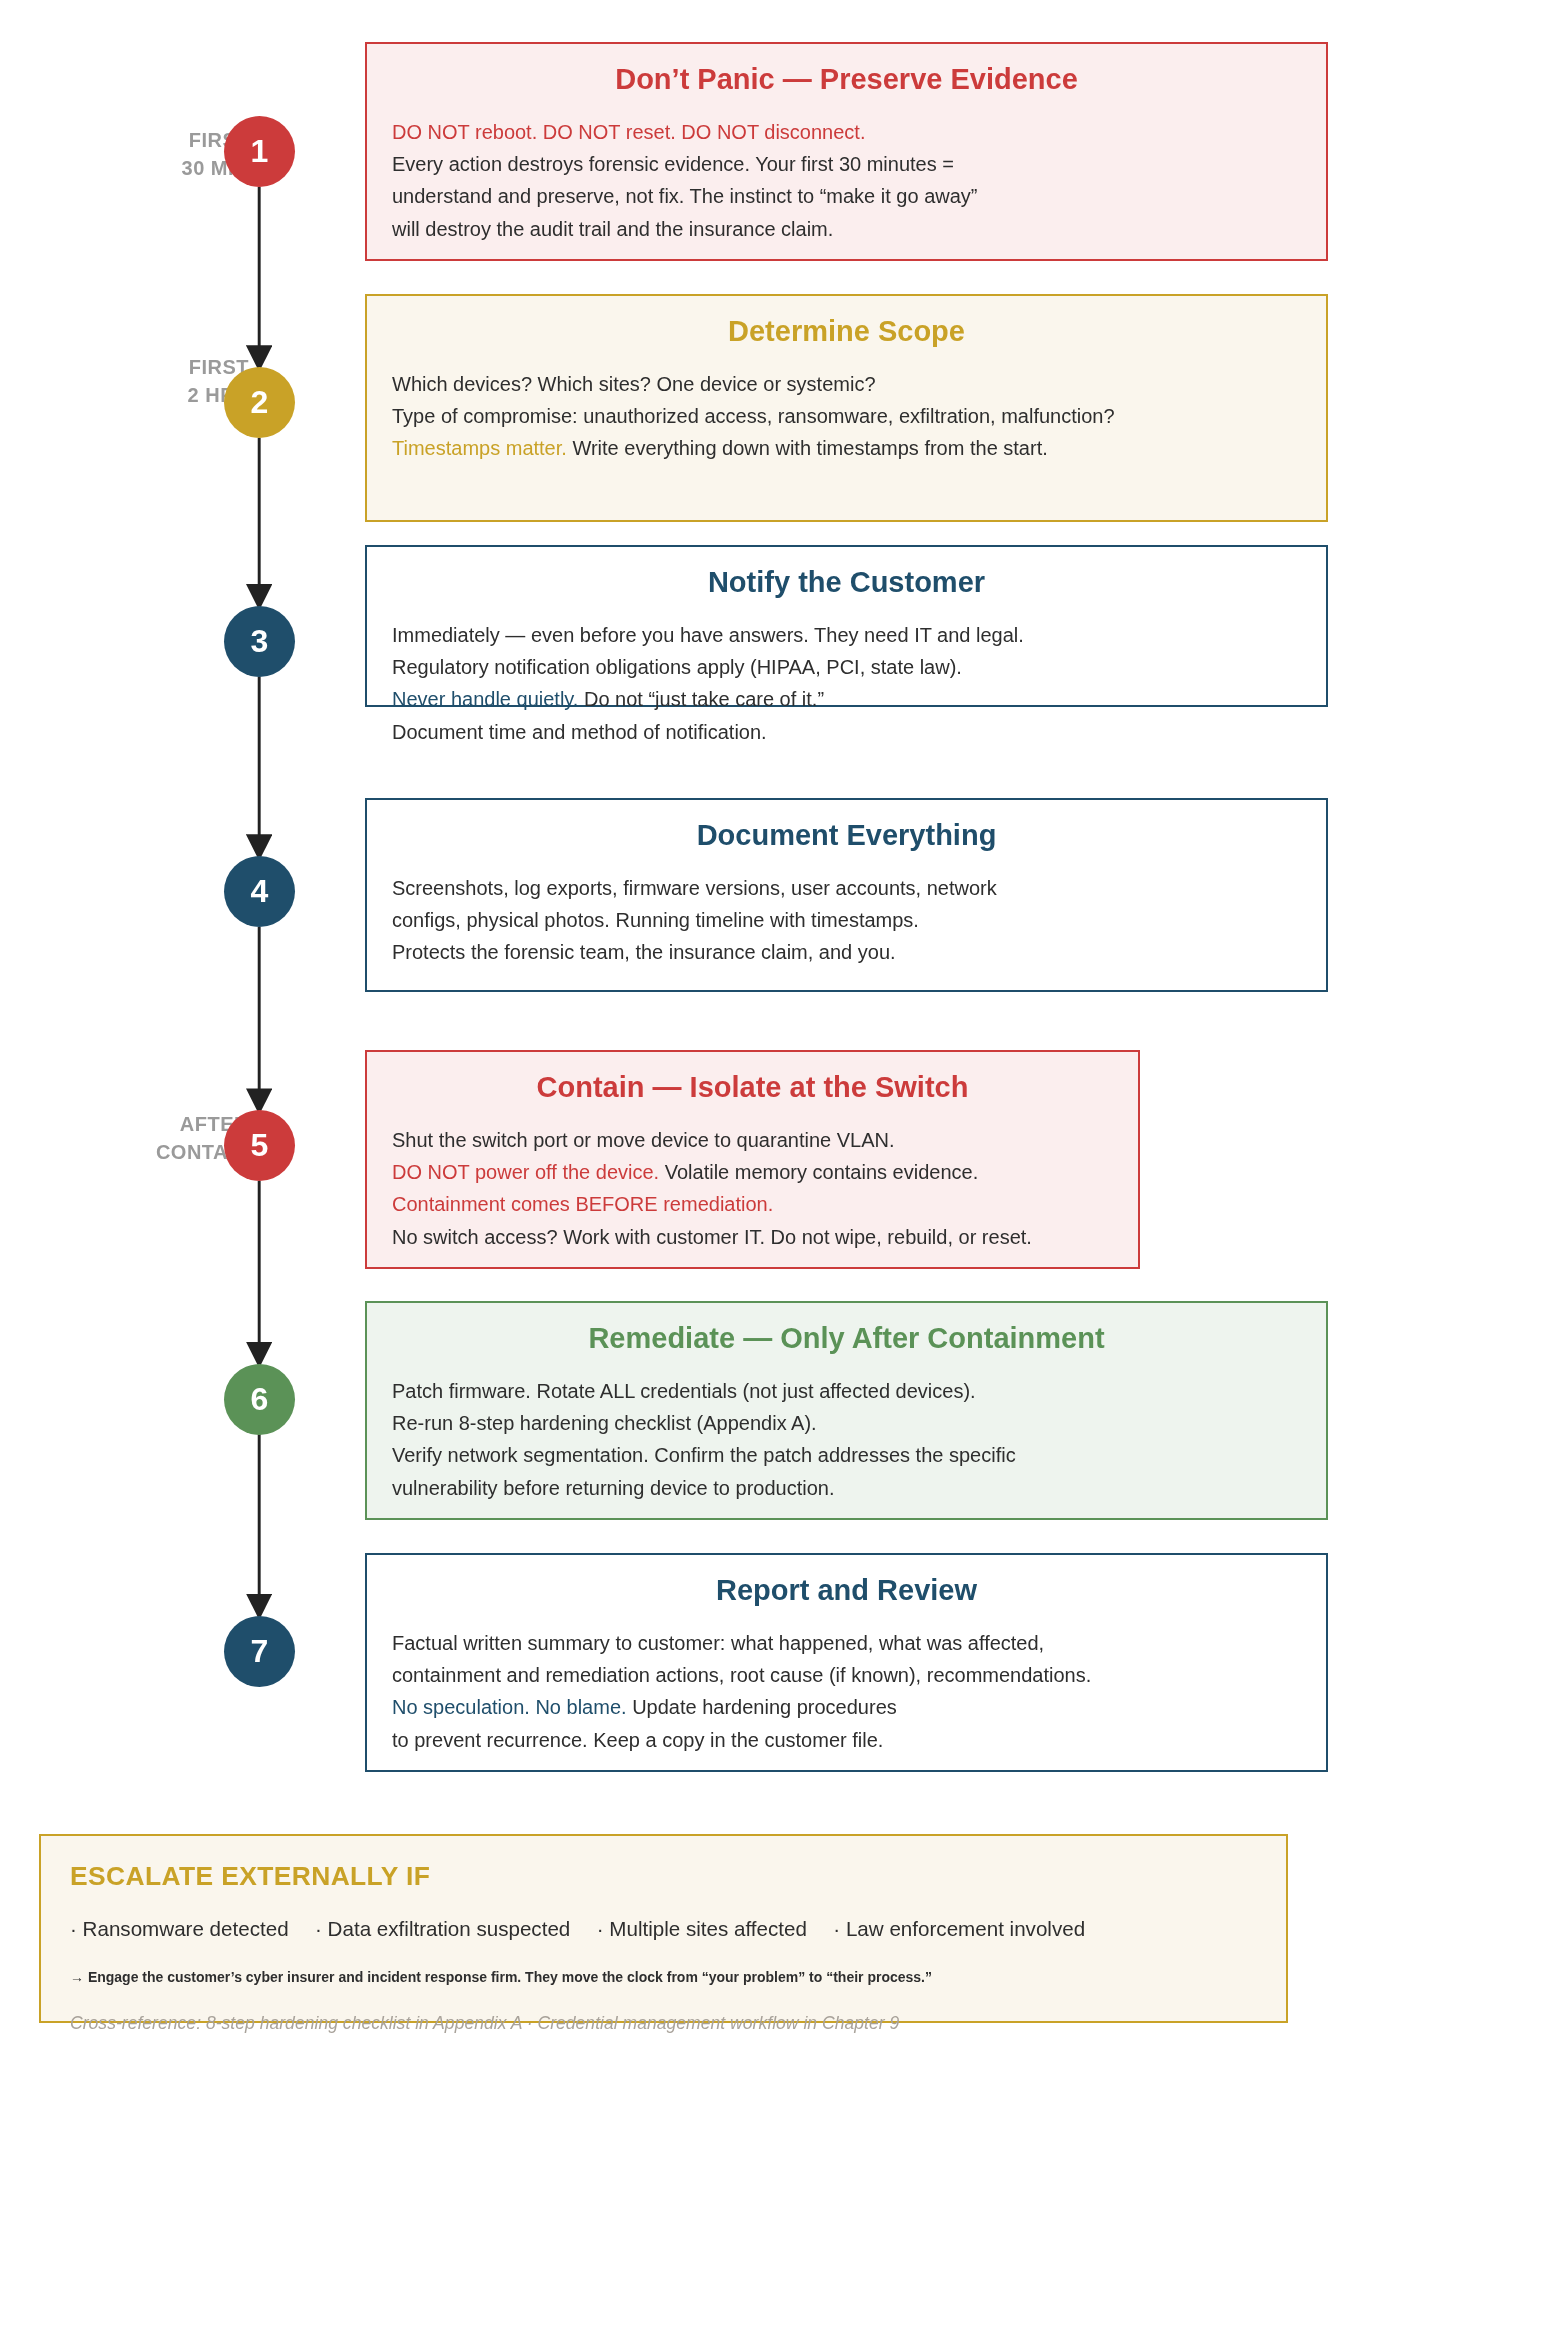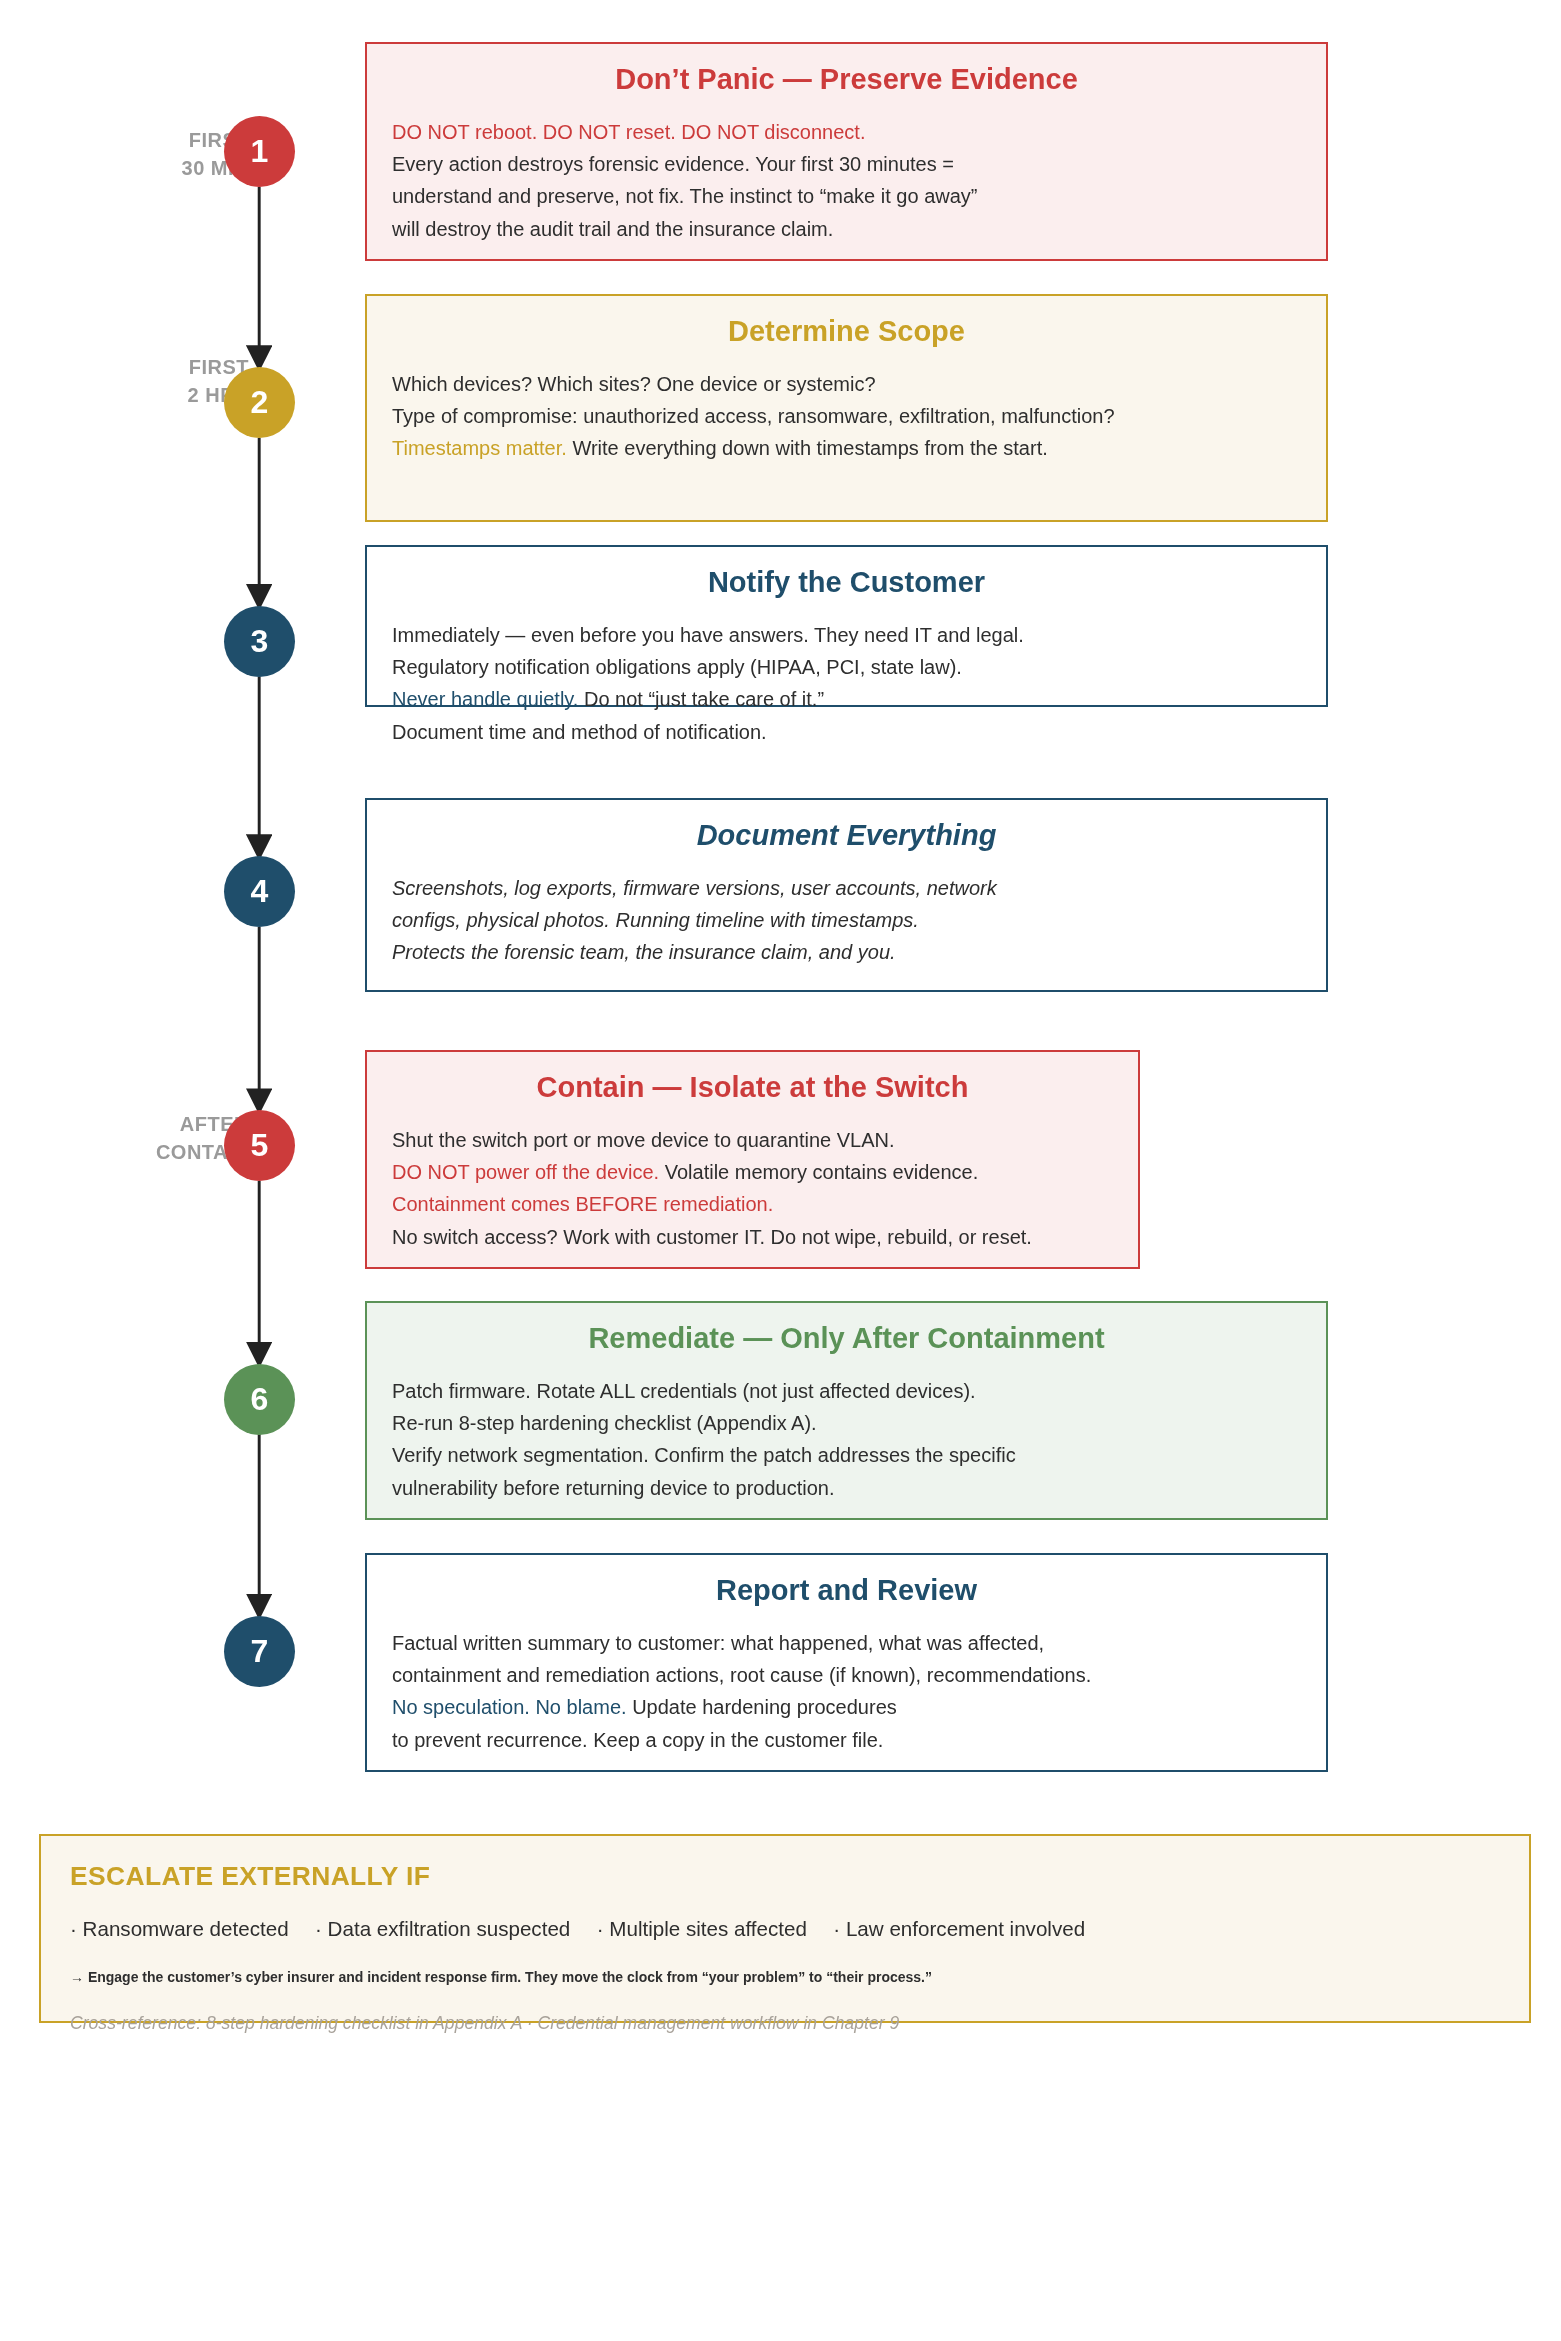--- a/index.html
+++ b/index.html
@@ -158,21 +158,21 @@
   <div class="card" style="left:365px;top:545px;width:963px;height:162px;border-color:#1f4e6b;background:#ffffff;">
     <div class="card-title" style="color:#1f4e6b;">Notify the Customer</div>
     <div class="card-body">
         <span class="ln">Immediately — even before you have answers. They need IT and legal.</span>
         <span class="ln">Regulatory notification obligations apply (HIPAA, PCI, state law).</span>
         <span class="ln"><b style="color: rgb(31, 78, 107);">Never handle quietly.</b> Do not “just take care of it.”</span>
         <span class="ln">Document time and method of notification.</span>
       </div>
   </div>
 
-  <div class="card" style="left:365px;top:798px;width:963px;height:194px;border-color:#1f4e6b;background:#ffffff;font-style:italic;">
+  <div class="card" style="left:365px;top:798px;width:963px;height:194px;border-color:#1f4e6b;background:#ffffff;">
     <div class="card-title" style="color:#1f4e6b;">Document Everything</div>
     <div class="card-body">
         <span class="ln">Screenshots, log exports, firmware versions, user accounts, network</span>
         <span class="ln">configs, physical photos. Running timeline with timestamps.</span>
         <span class="ln">Protects the forensic team, the insurance claim, and you.</span>
       </div>
   </div>
 
   <div class="card" style="left:365px;top:1050px;width:775px;height:219px;border-color:#cc3b3b;background:#fbeeee;">
     <div class="card-title" style="color:#cc3b3b;">Contain — Isolate at the Switch</div>
@@ -197,21 +197,21 @@
   <div class="card" style="left:365px;top:1553px;width:963px;height:219px;border-color:#1f4e6b;background:#ffffff;">
     <div class="card-title" style="color:#1f4e6b;">Report and Review</div>
     <div class="card-body">
         <span class="ln">Factual written summary to customer: what happened, what was affected,</span>
         <span class="ln">containment and remediation actions, root cause (if known), recommendations.</span>
         <span class="ln"><b style="color: rgb(31, 78, 107);">No speculation. No blame.</b> Update hardening procedures</span>
         <span class="ln">to prevent recurrence. Keep a copy in the customer file.</span>
       </div>
   </div>
 
-  <div class="escalate" style="left:39px;top:1834px;width:1492px;height:189px;">
+  <div class="escalate" style="left:39px;top:1834px;width:1249px;height:189px;">
     <div class="escalate-title">ESCALATE EXTERNALLY IF</div>
     <div class="escalate-triggers" id="escalate-triggers"><span class="trig">· Ransomware detected</span><span class="trig">· Data exfiltration suspected</span><span class="trig">· Multiple sites affected</span><span class="trig">· Law enforcement involved</span></div>
     <div class="escalate-action">→ Engage the customer’s cyber insurer and incident response firm. They move the clock from “your problem” to “their process.”</div>
     <div class="escalate-xref">Cross-reference: 8-step hardening checklist in Appendix A · Credential management workflow in Chapter 9</div>
   </div>
 
 </div>
 
 
 </body></html>

